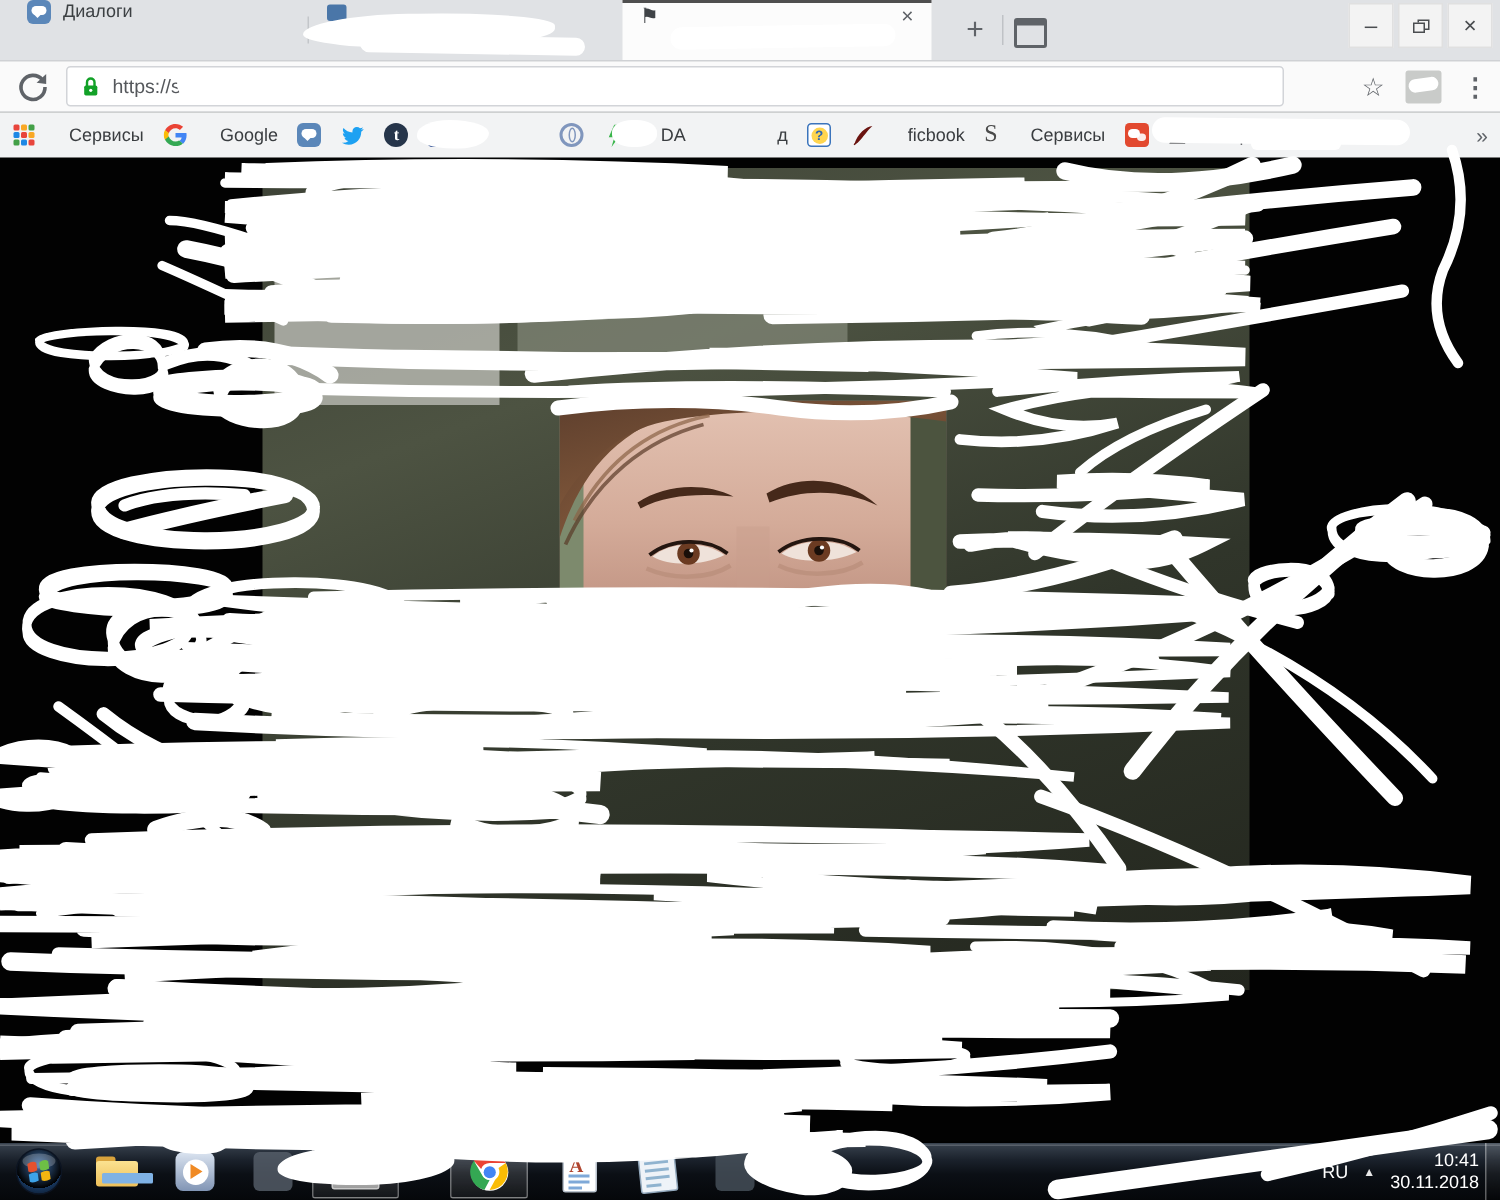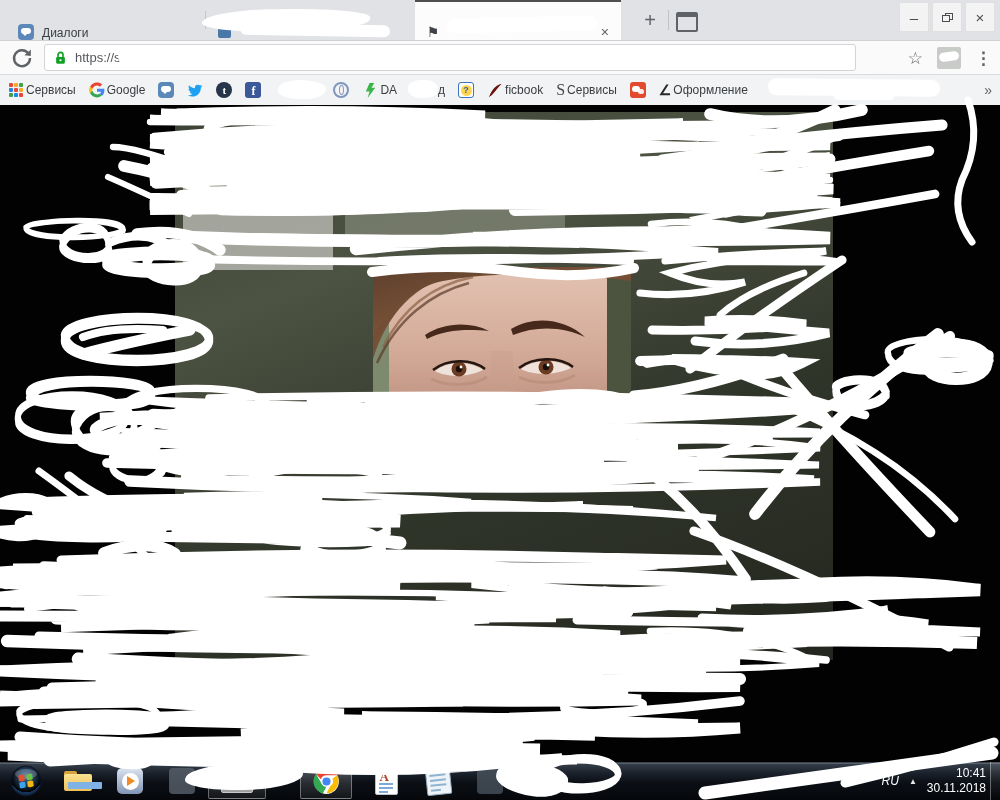--- a/index.html
+++ b/index.html
@@ -1,21 +1,21 @@
 <!DOCTYPE html>
 <html><head>
 <meta charset="utf-8">
 <style>
   html,body{margin:0;padding:0;width:1000px;height:800px;overflow:hidden;
     font-family:"Liberation Sans",sans-serif;background:#000;}
   .stage{position:relative;width:1000px;height:800px;overflow:hidden;}
 
   
   .tabstrip{position:absolute;top:0;left:0;width:1000px;height:40px;background:#e0e2e5;z-index:3;}
-  .tab{position:absolute;top:0;height:40px;display:flex;align-items:flex-end;gap:8px;
+  .tab{position:absolute;top:0;height:40px;display:flex;align-items:flex-start;gap:8px;
        padding:0 10px;box-sizing:border-box;font-size:12px;color:#3c4043;cursor:default;}
   .tab-sep{position:absolute;top:11px;width:1px;height:18px;background:#c3c6ca;}
   .tab.active{background:#fcfcfc;border-top:2px solid #4f4f4f;}
   .favicon{width:16px;height:16px;flex:0 0 16px;display:flex;align-items:center;justify-content:center;}
   .vk-sq{width:16px;height:16px;border-radius:4px;background:#5b87b9;position:relative;}
   .vk-sq i{position:absolute;left:3px;top:4px;width:10px;height:6px;background:#fff;border-radius:3px;}
   .vk-sq b{position:absolute;left:4px;top:9px;width:0;height:0;border:3px solid transparent;border-top-color:#fff;}
   .flag-glyph{font-size:14px;color:#3f4347;line-height:1;}
   .tab-close{font-size:14px;color:#5f6368;margin-left:auto;padding:0 2px;}
   .newtab{position:absolute;left:636px;top:6px;width:28px;height:28px;display:flex;
@@ -41,21 +41,21 @@
   .urltext{font-size:13px;color:#55585c;}
   .tool-right{position:absolute;right:8px;top:4px;display:flex;align-items:center;gap:14px;height:26px;}
   .star{font-size:17px;color:#5f6368;line-height:1;}
   .ext-sq{width:24px;height:22px;background:#c9cbc9;border-radius:2px;position:relative;overflow:hidden;}
   .ext-sq i{position:absolute;left:2px;top:5px;width:20px;height:9px;background:#fff;border-radius:6px;transform:rotate(-8deg);}
   .kebab{font-size:17px;color:#5f6368;font-weight:bold;line-height:1;letter-spacing:0;}
 
   
   .bookmarks{position:absolute;top:75px;left:0;width:1000px;height:30px;background:#f2f3f4;
              display:flex;align-items:center;padding:0 8px;box-sizing:border-box;gap:13px;z-index:3;}
-  .bm{display:flex;align-items:center;gap:2px;font-size:12px;color:#3a3d40;flex:0 0 auto;}
+  .bm{display:flex;align-items:center;gap:22px;font-size:12px;color:#3a3d40;flex:0 0 auto;}
   .ic16{width:16px;height:16px;display:flex;align-items:center;justify-content:center;flex:0 0 16px;}
   .grid9{display:grid;grid-template-columns:repeat(3,4px);grid-template-rows:repeat(3,4px);gap:1px;}
   .grid9 span{width:4px;height:4px;border-radius:1px;}
   .tumblr{width:16px;height:16px;border-radius:50%;background:#26354a;color:#fff;font-size:11px;
           font-weight:bold;display:flex;align-items:center;justify-content:center;font-family:"Liberation Serif",serif;}
   .fb{width:16px;height:16px;border-radius:3px;background:#3b5998;color:#fff;font-size:12px;
       font-weight:bold;display:flex;align-items:flex-end;justify-content:center;font-family:"Liberation Serif",serif;line-height:1.1;}
   .compass{width:12px;height:12px;border:2px solid #8096bd;border-radius:50%;position:relative;}
   .compass i{position:absolute;left:3.5px;top:1px;width:3px;height:8px;border:1px solid #8096bd;border-radius:50%;}
   .qicon{width:14px;height:14px;border:1.5px solid #3b74bc;border-radius:3px;background:#fff;
@@ -97,21 +97,21 @@
   .greywin{width:30px;height:22px;background:linear-gradient(#e8e8e8,#9d9d9d);border:1px solid #c9c9c9;border-radius:2px;}
   .wordpad{position:relative;width:21px;height:26px;background:#fff;border-radius:2px;border:1px solid #b9c2cc;}
   .wordpad b{position:absolute;left:4px;top:1px;color:#b0452f;font-size:13px;font-family:"Liberation Serif",serif;}
   .wordpad i{position:absolute;left:3px;width:14px;height:2px;background:#7fa9d8;}
   .notepad{position:relative;width:23px;height:26px;background:#eef3f8;border:1px solid #93a9bd;
            border-radius:2px;transform:rotate(-6deg);}
   .notepad i{position:absolute;left:3px;width:16px;height:1.6px;background:#8fb3cf;}
   .viber{width:29px;height:29px;border-radius:7px;background:linear-gradient(#8a62b5,#5f4397);
          display:flex;align-items:center;justify-content:center;}
   .tray{margin-left:auto;display:flex;align-items:center;gap:10px;color:#fff;padding-right:14px;}
-  .tray .lang{font-size:12px;font-style:italic;}
+  .tray .lang{font-size:12px;}
   .tray .hidden-tri{font-size:8px;color:#e8e8e8;}
   .clock{display:flex;flex-direction:column;align-items:flex-end;line-height:1.25;font-size:12px;justify-content:flex-end;}
   .showdesk{position:absolute;right:0;top:0;width:9px;height:38px;border-left:1px solid rgba(255,255,255,.35);
             background:linear-gradient(rgba(255,255,255,.12),rgba(0,0,0,.2));}
 
   
   .blob{position:absolute;background:#fff;z-index:55;pointer-events:none;}
   #scribbleSvg{position:absolute;left:0;top:0;z-index:50;pointer-events:none;}
 </style>
 </head>

